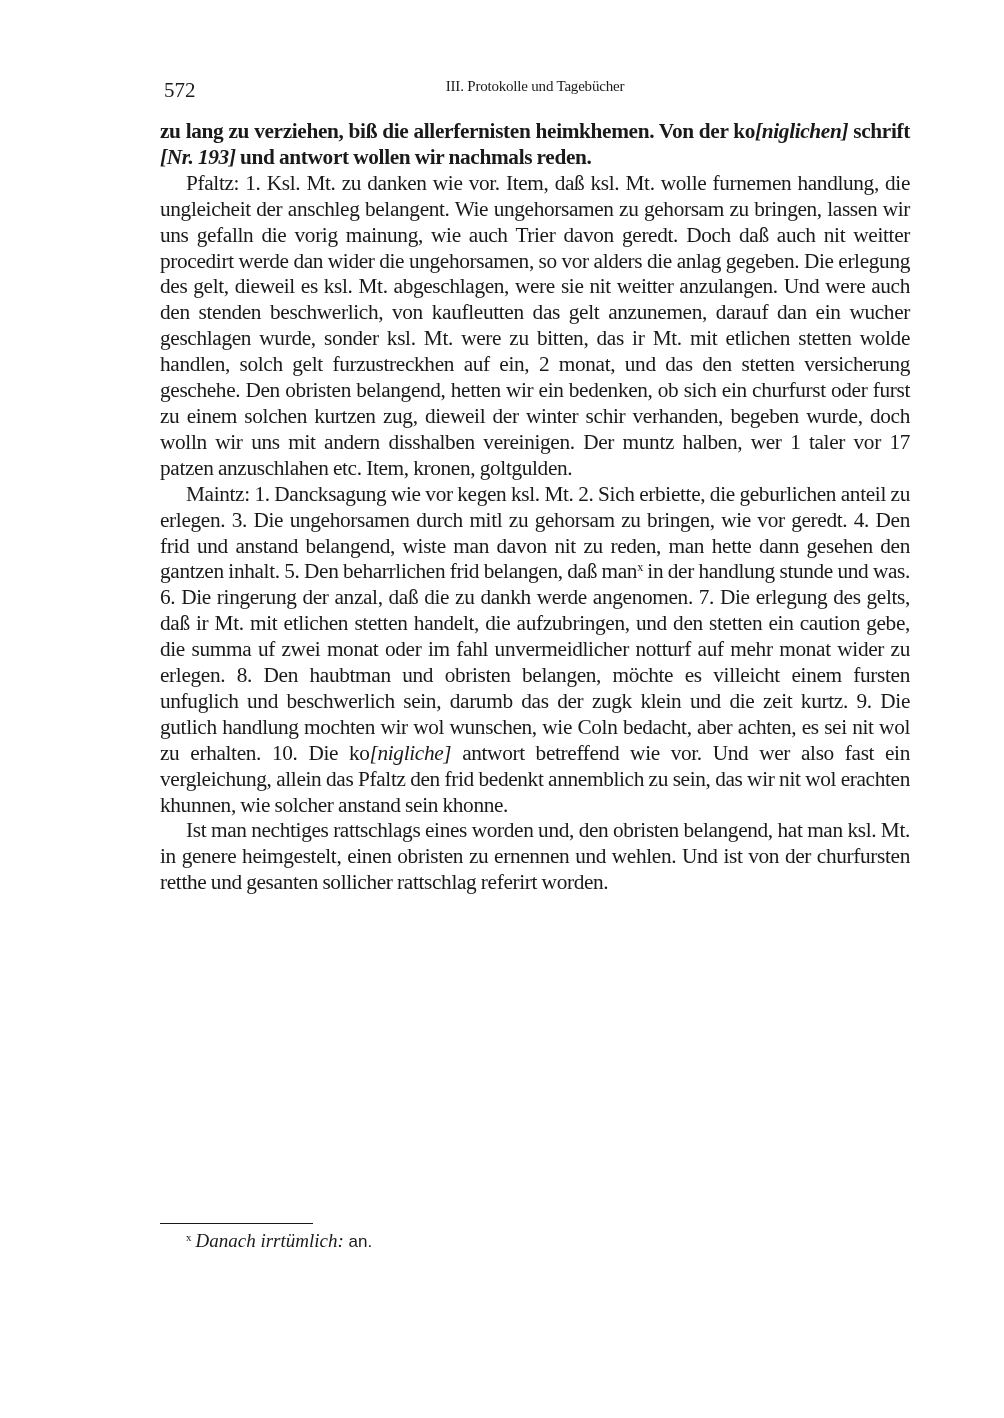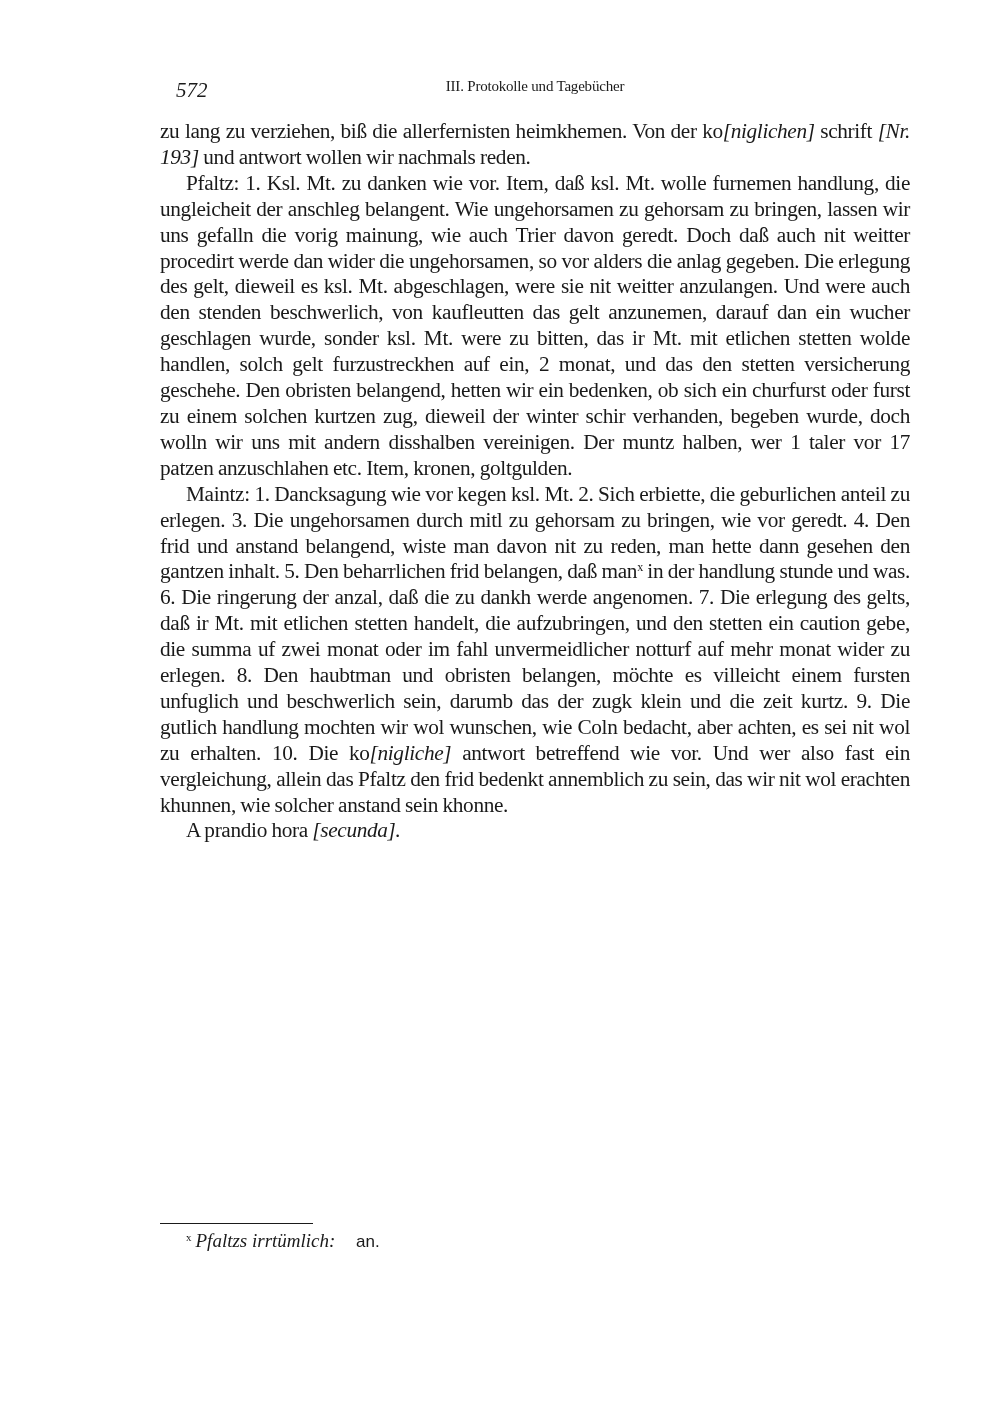--- a/index.html
+++ b/index.html
@@ -1,43 +1,43 @@
 <!DOCTYPE html>
 <html><head>
 <meta charset="utf-8">
 <style>
   html, body { margin: 0; padding: 0; background: #ffffff; }
   body { width: 1004px; height: 1418px; position: relative; overflow: hidden;
          font-family: "Liberation Serif", "DejaVu Serif", serif; color: #1a1a1a; }
   .header { position: absolute; top: 78px; left: 160px; width: 750px; height: 30px;
             font-size: 21px; }
-  .page-num { position: absolute; left: 16px; top: 0; font-style: italic; }
+  .page-num { position: absolute; left: 4px; top: 0; }
   .running-title { position: absolute; left: 0; right: 0; text-align: center; top: 0; font-size: 15px; letter-spacing: -0.2px; }
   .body-text { position: absolute; top: 119px; left: 160px; width: 750px;
                font-size: 21.3px; line-height: 25.9px; text-align: justify;
                letter-spacing: -0.35px; word-spacing: -0.5px; }
   .body-text p { margin: 0; text-indent: 26px; }
-  .body-text p.noindent { text-indent: 0; }
+  .body-text p.noindent { text-indent: 0; font-weight: bold; }
   .ed { font-style: italic; }
   sup { font-size: 12px; line-height: 0; vertical-align: 7px; }
   .fn-rule { position: absolute; top: 1223px; left: 160px; width: 153px; height: 1px; background: #1a1a1a; }
   .footnote { position: absolute; top: 1230px; left: 186px; font-size: 19px; }
   .footnote sup { font-size: 11px; vertical-align: 6px; margin-right: 4px; }
 </style>
 </head>
 <body>
 
 <div class="header">
   <span class="page-num">572</span>
   <div class="running-title">III. Protokolle und Tagebücher</div>
 </div>
 
 <div class="body-text" id="body-text">
     <p class="noindent"><span>zu lang zu verziehen, biß die allerfernisten heimkhemen. Von der ko</span><span class="ed">[niglichen]</span><span> schrift </span><span class="ed">[Nr. 193]</span><span> und antwort wollen wir nachmals reden.</span></p>
     <p><span>Pfaltz: 1. Ksl. Mt. zu danken wie vor. Item, daß ksl. Mt. wolle furnemen handlung, die ungleicheit der anschleg belangent. Wie ungehorsamen zu gehor­sam zu bringen, lassen wir uns gefalln die vorig mainung, wie auch Trier davon geredt. Doch daß auch nit weitter procedirt werde dan wider die ungehorsamen, so vor alders die anlag gegeben. Die erlegung des gelt, dieweil es ksl. Mt. abgeschlagen, were sie nit weitter anzulangen. Und were auch den stenden beschwerlich, von kaufleutten das gelt anzunemen, darauf dan ein wucher geschlagen wurde, sonder ksl. Mt. were zu bitten, das ir Mt. mit etlichen stetten wolde handlen, solch gelt furzustreckhen auf ein, 2 monat, und das den stetten versicherung geschehe. Den obristen belangend, hetten wir ein bedenken, ob sich ein churfurst oder furst zu einem solchen kurtzen zug, dieweil der winter schir verhanden, begeben wurde, doch wolln wir uns mit andern disshalben vereinigen. Der muntz halben, wer 1 taler vor 17 patzen anzuschlahen etc. Item, kronen, goltgulden.</span></p>
     <p><span>Maintz: 1. Dancksagung wie vor kegen ksl. Mt. 2. Sich erbiette, die ge­burlichen anteil zu erlegen. 3. Die ungehorsamen durch mitl zu gehorsam zu bringen, wie vor geredt. 4. Den frid und anstand belangend, wiste man davon nit zu reden, man hette dann gesehen den gantzen inhalt. 5. Den beharrlichen frid belangen, daß man</span><sup>x</sup><span> in der handlung stunde und was. 6. Die ringerung der anzal, daß die zu dankh werde angenomen. 7. Die erlegung des gelts, daß ir Mt. mit etlichen stetten handelt, die aufzubringen, und den stetten ein caution gebe, die summa uf zwei monat oder im fahl unvermeidlicher notturf auf mehr monat wider zu erlegen. 8. Den haubtman und obristen belangen, möchte es villeicht einem fursten unfuglich und beschwerlich sein, darumb das der zugk klein und die zeit kurtz. 9. Die gutlich handlung mochten wir wol wunschen, wie Coln bedacht, aber achten, es sei nit wol zu erhalten. 10. Die ko</span><span class="ed">[nigliche]</span><span> antwort betreffend wie vor. Und wer also fast ein vergleichung, allein das Pfaltz den frid bedenkt annemblich zu sein, das wir nit wol erachten khunnen, wie solcher anstand sein khonne.</span></p>
-    <p><span>A prandio hora </span><span class="ed">[secunda].</span></p>
+    <p><span>Ist man nechtiges rattschlags eines worden und, den obristen belangend, hat man ksl. Mt. in genere heimgestelt, einen obristen zu ernennen und wehlen. Und ist von der churfursten retthe und gesanten sollicher rattschlag referirt worden.</span></p>
   </div>
 
 <div class="fn-rule"></div>
 <div class="footnote">
-  <sup>x</sup><span class="ed">Pfaltzs irrtümlich:</span><span style="font-family:'Liberation Sans', sans-serif; font-size:17px;margin-left:16px;"> an.</span>
+  <sup>x</sup><span class="ed">Danach irrtümlich:</span><span style="font-family:'Liberation Sans', sans-serif; font-size:17px;"> an.</span>
 </div>
 
 </body></html>

